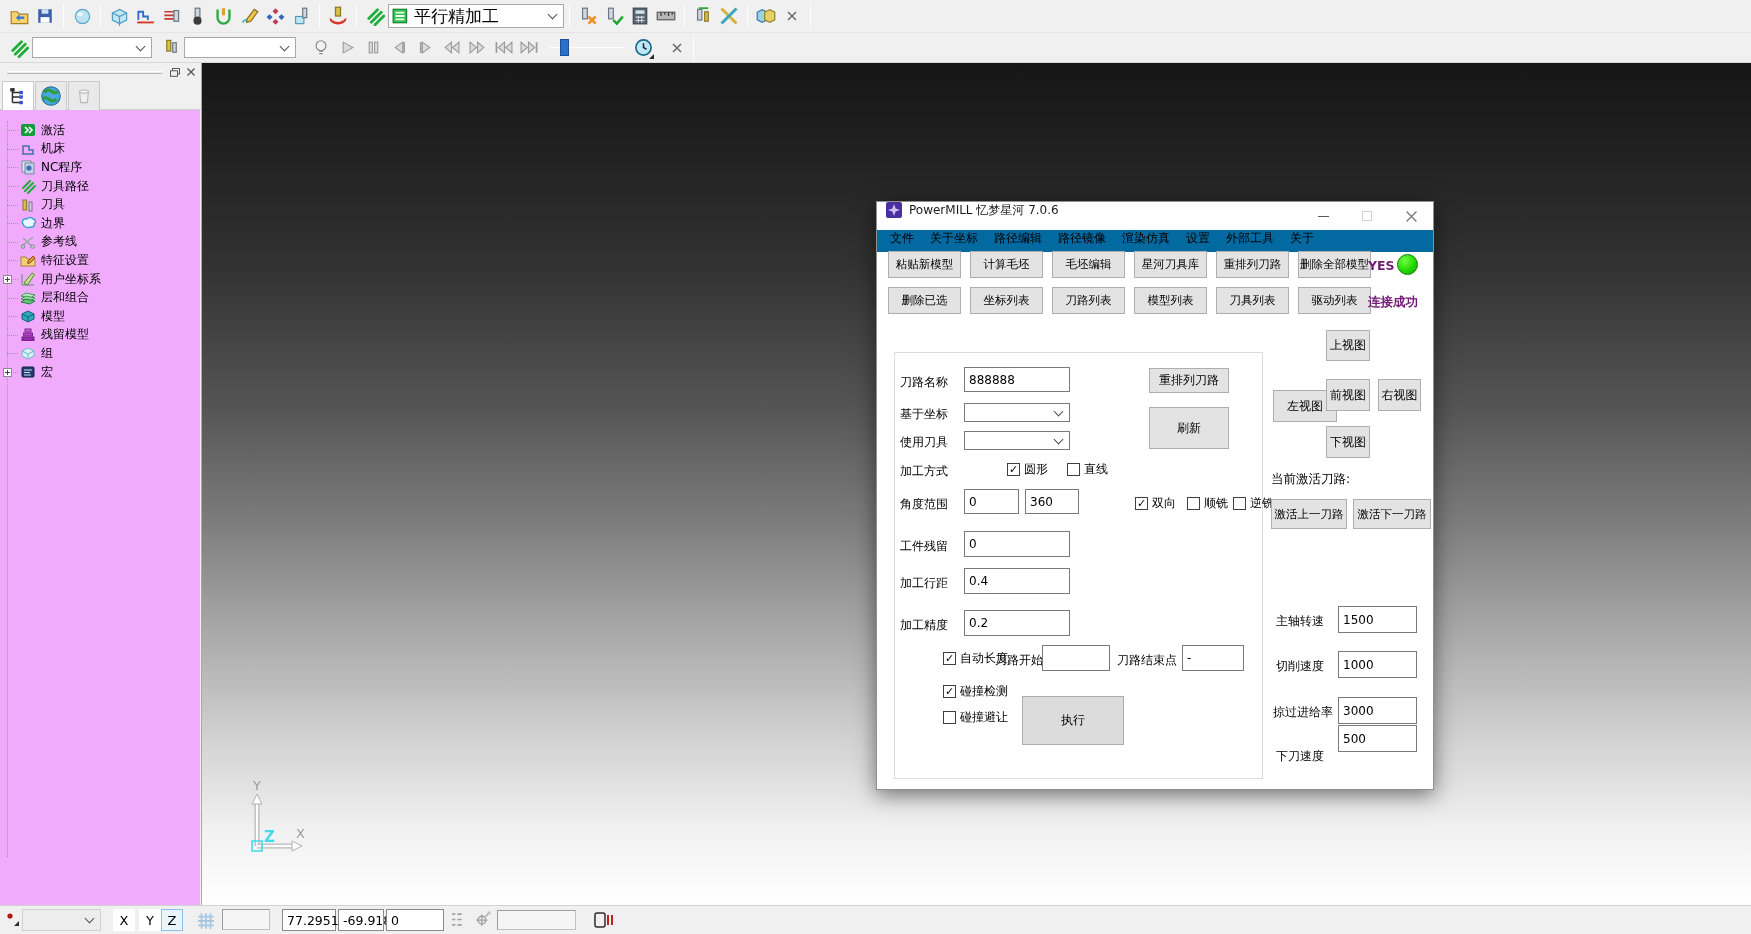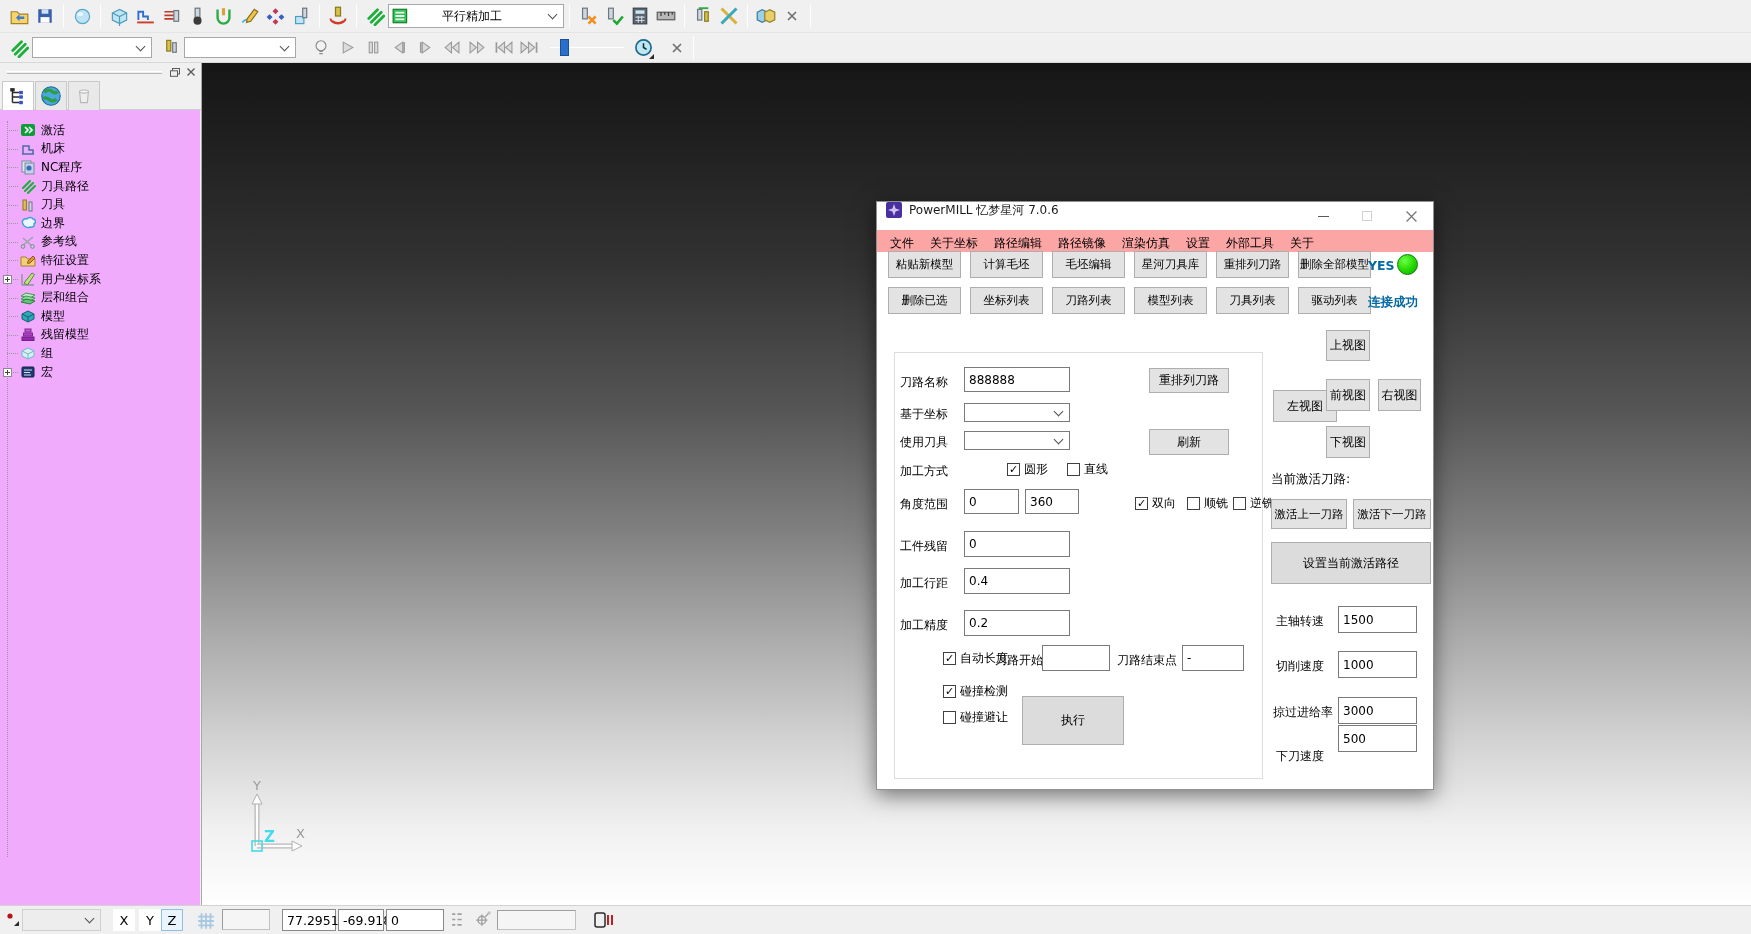--- a/index.html
+++ b/index.html
@@ -8,21 +8,21 @@
          font-family:"DejaVu Sans","Liberation Sans",sans-serif; font-size:12px; color:#000; }
 
   
   .tbar { position:absolute; left:0; right:0; background:#f0f0f0; display:flex; align-items:center; }
   #tbar1 { top:0; height:33px; border-bottom:1px solid #e5e5e5; padding-left:4px; }
   #tbar2 { top:33px; height:30px; border-bottom:1px solid #d9d9d9; padding-left:4px; }
   .tgroup { display:flex; align-items:center; height:100%; padding:0 2px; }
   .sep { width:1px; height:24px; background:#c3c3c3; border-right:1px solid #fdfdfd; margin:0 3px; }
   .ticon { width:26px; height:26px; display:flex; align-items:center; justify-content:center; border:1px solid transparent; }
   .combo { background:#fff; border:1px solid #a8a8a8; display:flex; align-items:center; position:relative; }
-  .combo .ctext { flex:1; padding-left:4px; font-size:12px; white-space:nowrap; overflow:hidden;margin-left:28px; }
+  .combo .ctext { flex:1; padding-left:4px; font-size:17px; white-space:nowrap; overflow:hidden; }
   .chev { width:7px; height:7px; border-right:1.5px solid #505050; border-bottom:1.5px solid #505050;
           transform:rotate(45deg); margin:-3px 7px 0 4px; flex:none; }
   .slider { position:relative; width:74px; height:20px; margin:0 6px; }
   .slider .track { position:absolute; left:0; right:0; top:9px; height:1px; background:#8f8f8f; border-bottom:1px solid #fff; }
   .slider .handle { position:absolute; left:10px; top:1px; width:9px; height:17px; background:#2a6fc9; border:1px solid #1b4f96; }
   .corner-dd { position:relative; }
   .corner-dd::after { content:""; position:absolute; right:1px; bottom:1px; border-left:5px solid transparent; border-bottom:5px solid #2b2b2b; }
 
   
   #main { position:absolute; top:63px; left:0; right:0; bottom:29px; }
@@ -50,27 +50,27 @@
 
   
   #triad { position:absolute; left:8px; bottom:45px; }
 
   
   #dialog { position:absolute; left:876px; top:138px; width:558px; height:589px; background:#fff;
             border:1px solid #909090; box-shadow:0 5px 20px rgba(0,0,0,.5); }
   .titlebar { height:28px; display:flex; align-items:flex-start; padding-left:9px; background:#fff; }
   .title-text { margin-left:7px; font-size:12px; color:#1a1a1a; flex:1; white-space:nowrap; }
   .win-btn { width:44px; height:28px; display:flex; align-items:center; justify-content:center; }
-  .menubar { display:flex; align-items:flex-end; height:22px; padding-left:5px; background:#fca5a5; }
+  .menubar { display:flex; align-items:flex-start; height:22px; padding-left:5px; background:#0369a1; }
   .menu-item { padding:0 8px; font-size:12px; white-space:nowrap; }
   .btn { background:#e3e3e3; border:1px solid #aeaeae; display:flex; align-items:center; justify-content:center;
          font-size:12px; white-space:nowrap; }
   .actrow { position:absolute; left:11px; display:flex; gap:9px; }
   .act-btn { width:73px; height:27px; font-size:11.5px; }
-  .magenta { color:#0369a1; font-weight:bold; position:absolute; font-size:12.5px; }
+  .magenta { color:#701a75; font-weight:bold; position:absolute; font-size:12.5px; }
   .green-dot { position:absolute; left:520px; top:52px; width:21px; height:21px; border-radius:50%;
                background:radial-gradient(circle at 35% 30%, #6dff44, #22d800 55%, #12a000); border:1px solid #0c7a0c; }
   .tabstrip { position:absolute; left:17px; top:130px; display:flex; }
   .dtab { height:20px; padding:0 7px; display:flex; align-items:center; font-size:12px; background:#f0f0f0;
           border:1px solid #d9d9d9; border-left:none; }
   .dtab:first-child { border-left:1px solid #d9d9d9; }
   .dtab.active { background:#fff; height:21px; margin-top:-1px; border-bottom:1px solid #fff; z-index:2; }
   .tabpage { position:absolute; left:17px; top:150px; width:369px; height:427px; border:1px solid #dcdcdc; background:#fff; }
   .flabel { position:absolute; font-size:12px; white-space:nowrap; }
   .txt { position:absolute; background:#fff; border:1px solid #7a7a7a; font-size:12px; padding:0 4px;
@@ -624,33 +624,32 @@
           <span class="cb on"></span>
           <span>碰撞检测</span>
         </div>
       <div class="cbrow" style="left:5px; top:356px">
           <span class="cb"></span>
           <span>碰撞避让</span>
         </div>
       <div class="btn dbtn" style="left:127px; top:343px; width:102px; height:49px; background:#dcdcdc">执行</div>
 
       <div class="btn dbtn" style="left:254px; top:15px; width:80px; height:25px">重排列刀路</div>
-      <div class="btn dbtn" style="left:254px; top:76px; width:80px; height:26px">刷新</div>
+      <div class="btn dbtn" style="left:254px; top:54px; width:80px; height:42px">刷新</div>
     </div>
 
     <div class="btn dbtn" style="left:449px; top:128px; width:44px; height:31px">上视图</div>
     <div class="btn dbtn" style="left:396px; top:188px; width:64px; height:32px">左视图</div>
     <div class="btn dbtn" style="left:449px; top:177px; width:44px; height:32px">前视图</div>
     <div class="btn dbtn" style="left:501px; top:177px; width:43px; height:32px">右视图</div>
     <div class="btn dbtn" style="left:449px; top:224px; width:44px; height:32px">下视图</div>
 
     <span class="flabel" style="left:394px; top:269px; font-size:12.5px">当前激活刀路:</span>
     <div class="btn dbtn" style="left:394px; top:297px; width:76px; height:30px; font-size:11.5px">激活上一刀路</div>
     <div class="btn dbtn" style="left:476px; top:297px; width:78px; height:30px; font-size:11.5px">激活下一刀路</div>
-    <div class="btn dbtn" style="left:394px; top:340px; width:160px; height:42px; background:#dcdcdc">设置当前激活路径</div>
 
     <span class="flabel" style="left:399px; top:411px">主轴转速</span>
     <input class="txt" style="left: 461px; top: 404px; width: 79px; height: 27px;" value="1500">
     <span class="flabel" style="left:399px; top:456px">切削速度</span>
     <input class="txt" style="left: 461px; top: 449px; width: 79px; height: 27px;" value="1000">
     <span class="flabel" style="left:396px; top:502px">掠过进给率</span>
     <input class="txt" style="left: 461px; top: 495px; width: 79px; height: 27px;" value="3000">
     <span class="flabel" style="left:399px; top:546px">下刀速度</span>
     <input class="txt" style="left: 461px; top: 523px; width: 79px; height: 27px;" value="500">
   </div>

